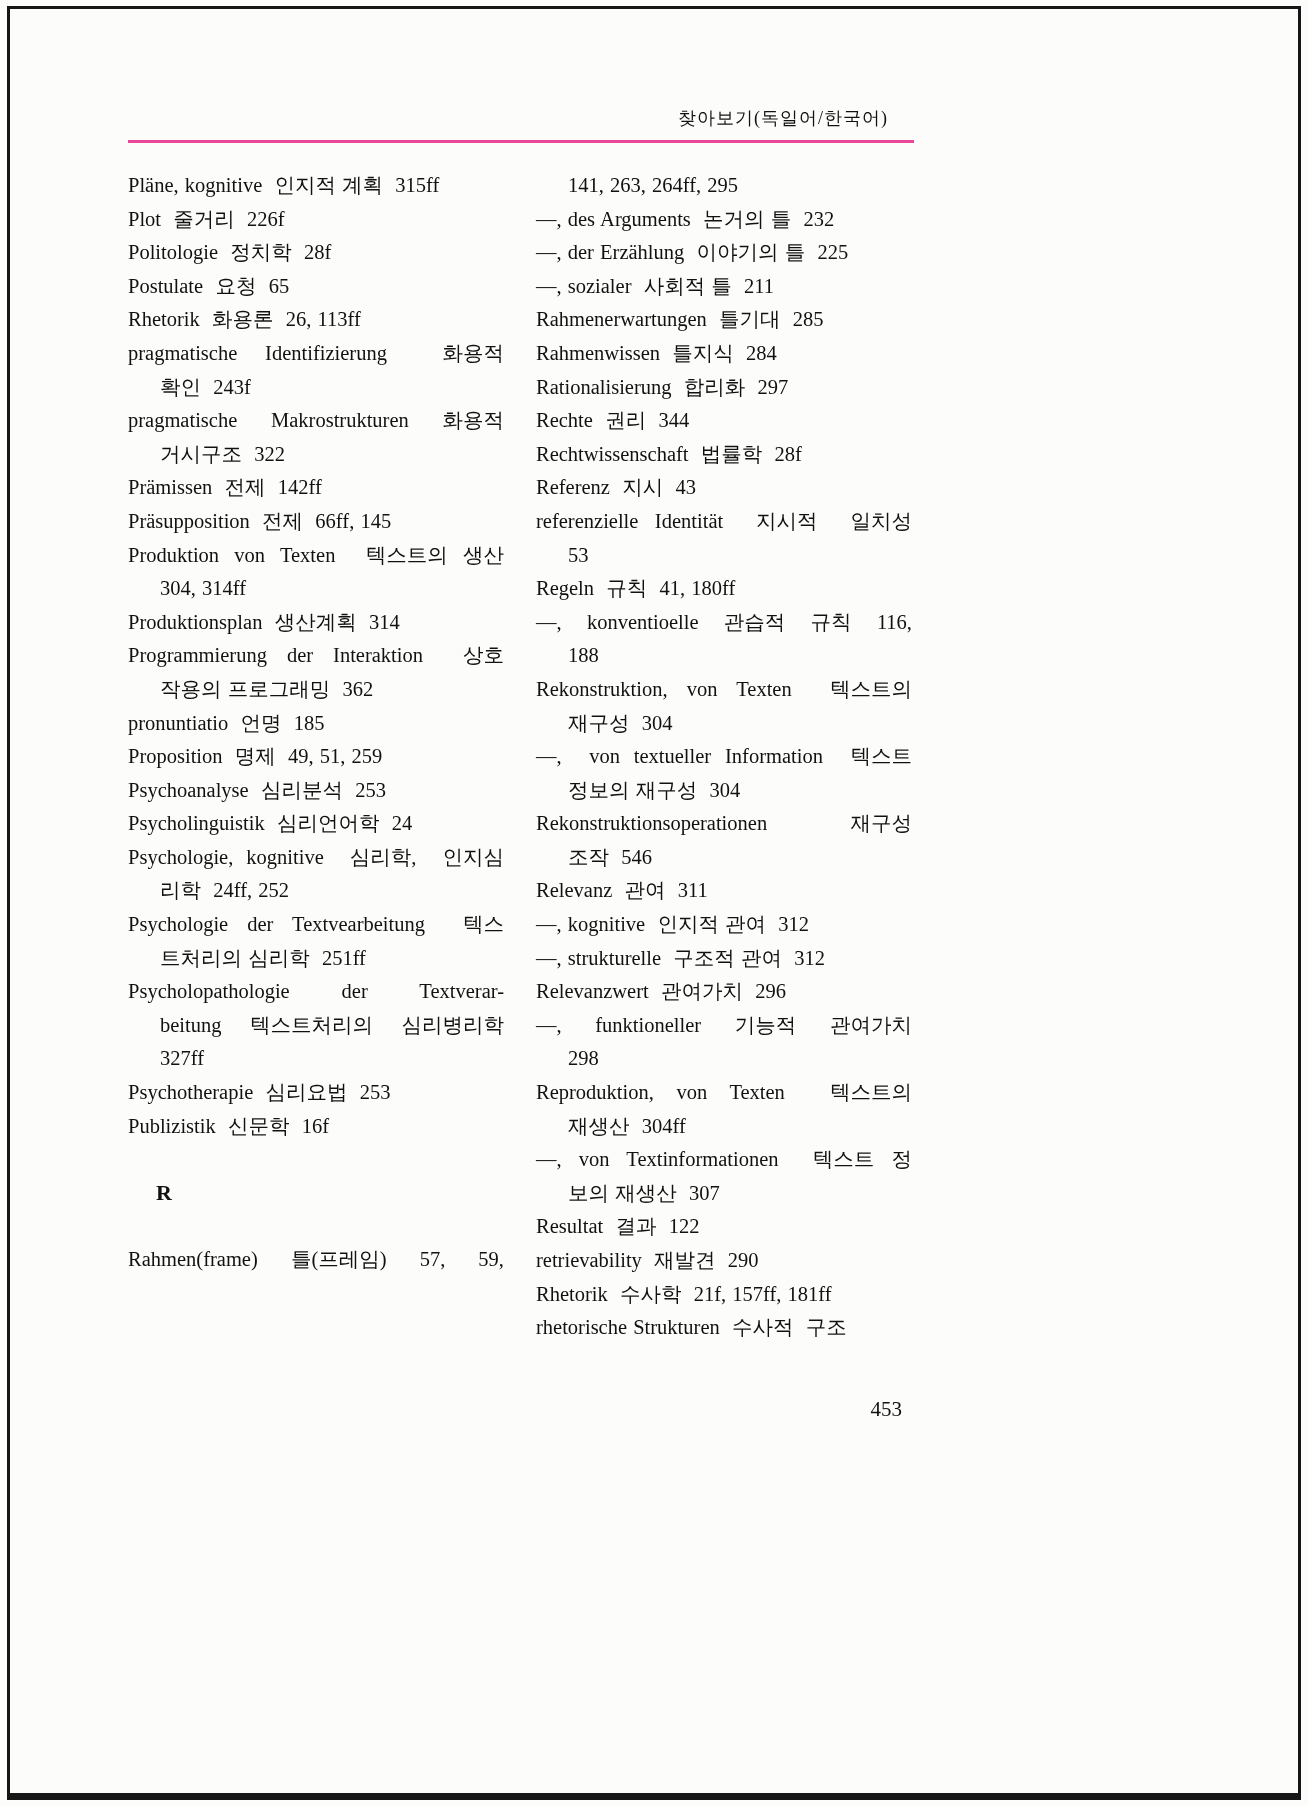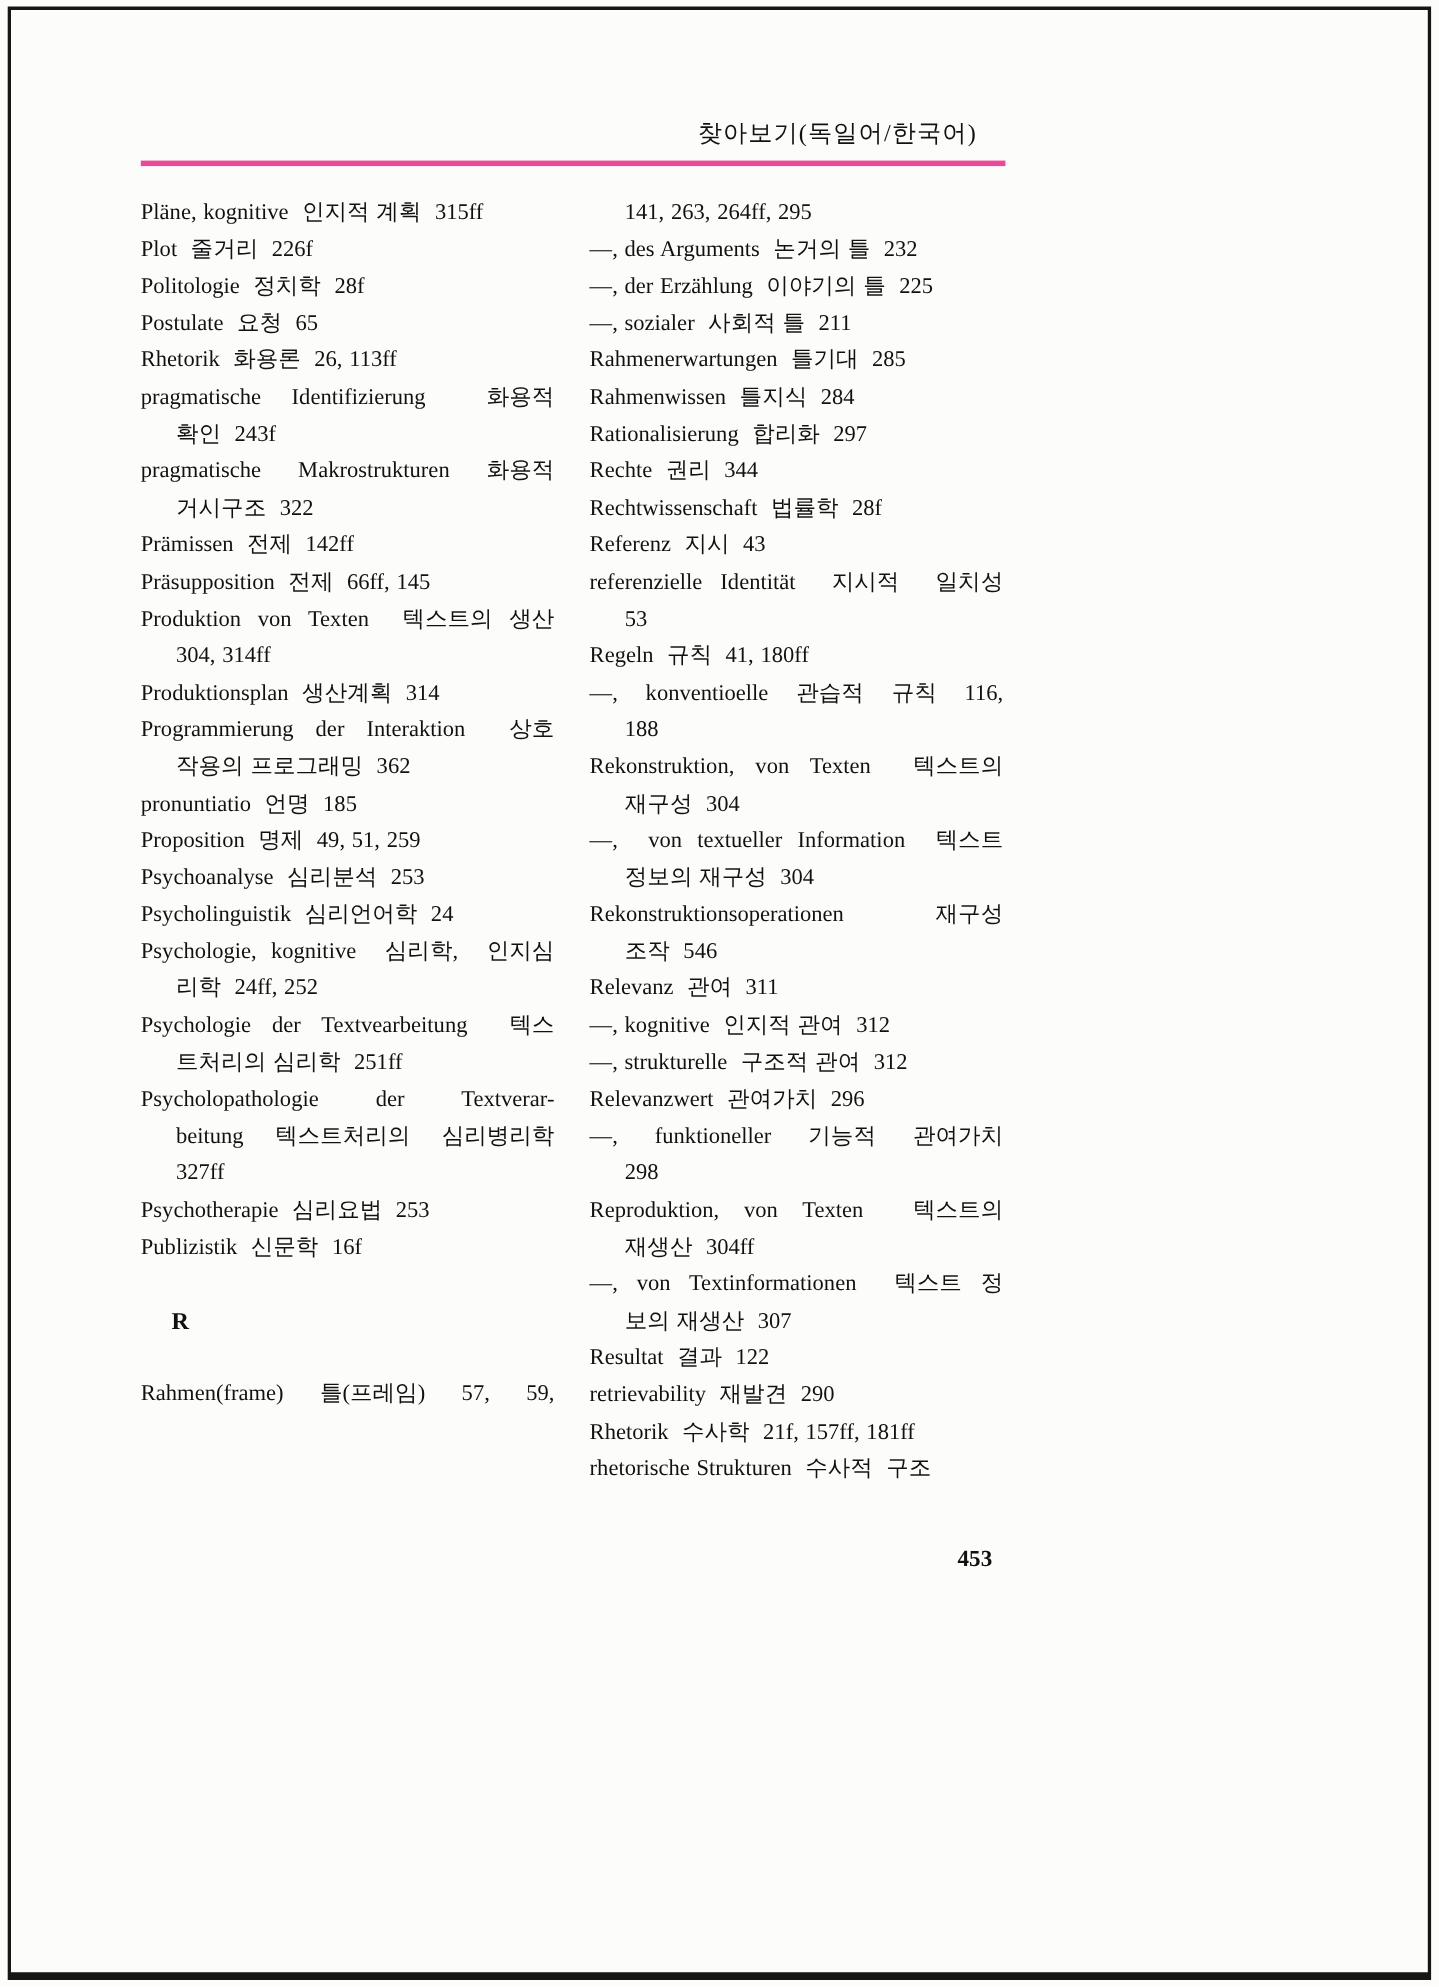--- a/index.html
+++ b/index.html
@@ -15,24 +15,24 @@
     position:absolute;left:7px;top:6px;right:7px;bottom:6px;
     border:3px solid #161616;
     border-bottom-width:7px;
     pointer-events:none;
   }
   .content{
     position:absolute;left:128px;top:106px;width:786px;
   }
   .header-row{
     text-align:right;
-    font-size:22px;
+    font-size:18px;
     letter-spacing:1px;
     padding:0 26px 10px 0;
-    border-bottom:5px solid #ec4899;
+    border-bottom:3px solid #ec4899;
   }
   .columns{
     display:flex;
     gap:32px;
     margin-top:26px;
   }
   .col{
     width:376px;
     font-size:20.5px;
     line-height:33.6px;
@@ -45,21 +45,21 @@
   .line.cont{padding-left:32px;}
   .line.just{text-align:justify;text-align-last:justify;}
   .entry.section{
     font-weight:bold;
     font-size:22px;
     padding-left:28px;
     margin:33px 0;
   }
   .page-number{
     text-align:right;
-    font-weight:bold;
+    font-weight:normal;
     font-size:21px;
     margin-top:52px;
     padding-right:12px;
   }
 </style>
 </head>
 <body>
 
 <div class="scan">
   <div class="scan-frame"></div>

